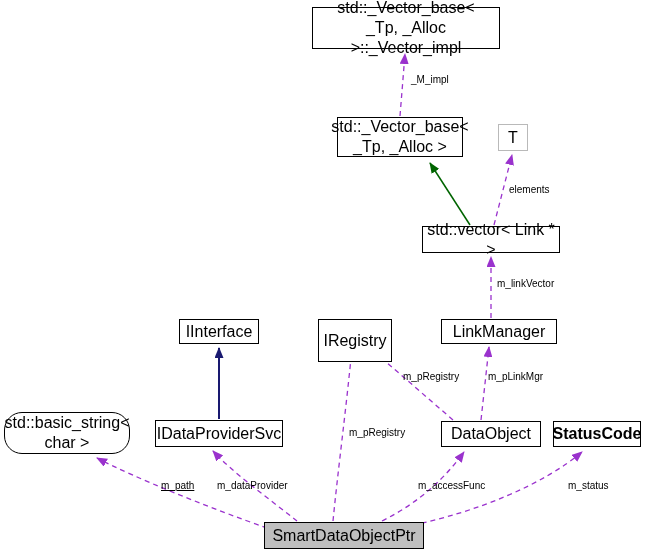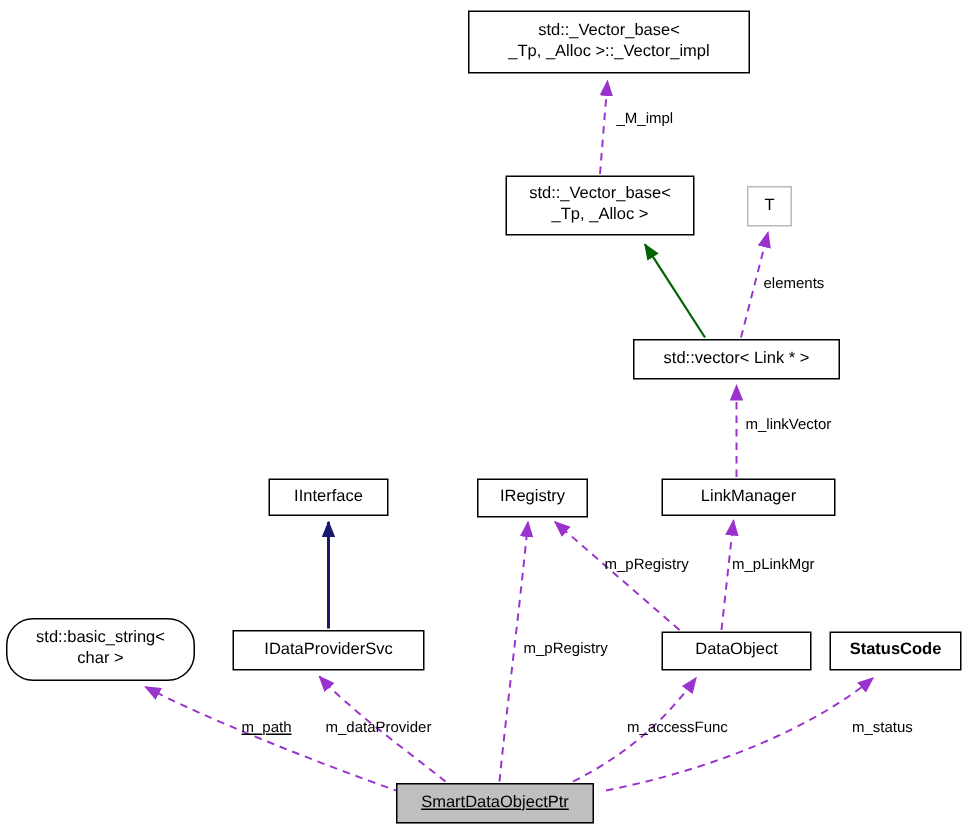--- a/index.html
+++ b/index.html
@@ -19,21 +19,21 @@
     position: absolute;
     left: 0; top: 0;
     width: 651px; height: 555px;
   }
   .node {
     position: absolute;
     box-sizing: border-box;
     border: 1px solid #000000;
     background: #ffffff;
     color: #000000;
-    font-size: 11px;
+    font-size: 16px;
     line-height: 1.25;
     display: flex;
     align-items: center;
     justify-content: center;
     text-align: center;
     white-space: pre-line;
     cursor: pointer;
   }
   .node.muted-border {
     border-color: #b9b9b9;
@@ -79,30 +79,30 @@
       <path d="M 297,521 C 268,498 232,472 213,451" fill="none" stroke="#9a32cd" stroke-width="1.3" stroke-dasharray="5,4" marker-end="url(#arrow-usage)"></path>
       <path d="M 382,521 C 420,502 445,478 464,452" fill="none" stroke="#9a32cd" stroke-width="1.3" stroke-dasharray="5,4" marker-end="url(#arrow-usage)"></path>
       <path d="M 404,527 C 480,512 545,483 582,452" fill="none" stroke="#9a32cd" stroke-width="1.3" stroke-dasharray="5,4" marker-end="url(#arrow-usage)"></path>
     </svg>
   <div id="node-layer">
       <div class="node" style="left: 312px; top: 7px; width: 188px; height: 42px;">std::_Vector_base&lt;
 _Tp, _Alloc &gt;::_Vector_impl</div>
       <div class="node" style="left: 337px; top: 117px; width: 126px; height: 40px;">std::_Vector_base&lt;
 _Tp, _Alloc &gt;</div>
       <div class="node muted-border" style="left: 498px; top: 124px; width: 30px; height: 27px;">T</div>
-      <div class="node" style="left: 422px; top: 226px; width: 138px; height: 27px; text-align: right;">std::vector&lt; Link * &gt;</div>
+      <div class="node" style="left: 422px; top: 226px; width: 138px; height: 27px;">std::vector&lt; Link * &gt;</div>
       <div class="node" style="left: 179px; top: 319px; width: 80px; height: 25px;">IInterface</div>
-      <div class="node" style="left: 318px; top: 319px; width: 74px; height: 26px;">IRegistry</div>
+      <div class="node" style="left: 318px; top: 319px; width: 74px; height: 43px;">IRegistry</div>
       <div class="node" style="left: 441px; top: 319px; width: 116px; height: 25px;">LinkManager</div>
       <div class="node" style="left: 4px; top: 412px; width: 126px; height: 42px; border-radius: 18px;">std::basic_string&lt;
 char &gt;</div>
       <div class="node" style="left: 155px; top: 420px; width: 128px; height: 27px;">IDataProviderSvc</div>
       <div class="node" style="left: 441px; top: 421px; width: 100px; height: 26px;">DataObject</div>
       <div class="node" style="left: 553px; top: 421px; width: 88px; height: 26px; font-weight: bold;">StatusCode</div>
-      <div class="node selected" style="left: 264px; top: 522px; width: 132px; height: 27px; text-decoration: underline;">SmartDataObjectPtr</div>
+      <div class="node selected" style="left: 264px; top: 522px; width: 160px; height: 27px;">SmartDataObjectPtr</div>
     </div>
   <div id="label-layer">
       <div class="edge-label" style="left: 411px; top: 73px;">_M_impl</div>
       <div class="edge-label" style="left: 509px; top: 183px;">elements</div>
       <div class="edge-label" style="left: 497px; top: 277px;">m_linkVector</div>
       <div class="edge-label" style="left: 403px; top: 370px;">m_pRegistry</div>
       <div class="edge-label" style="left: 488px; top: 370px;">m_pLinkMgr</div>
       <div class="edge-label" style="left: 349px; top: 426px;">m_pRegistry</div>
       <div class="edge-label" style="left: 161px; top: 479px; text-decoration: underline;">m_path</div>
       <div class="edge-label" style="left: 217px; top: 479px;">m_dataProvider</div>

